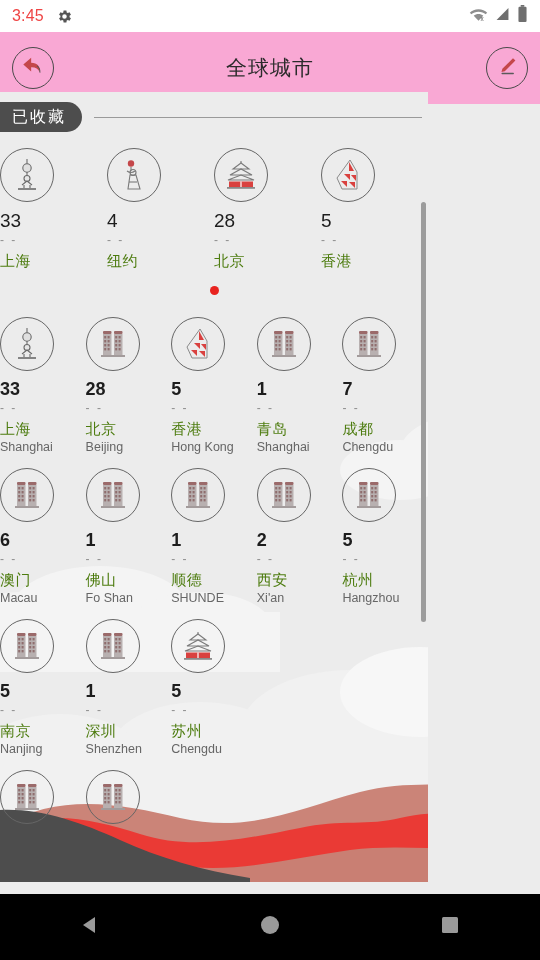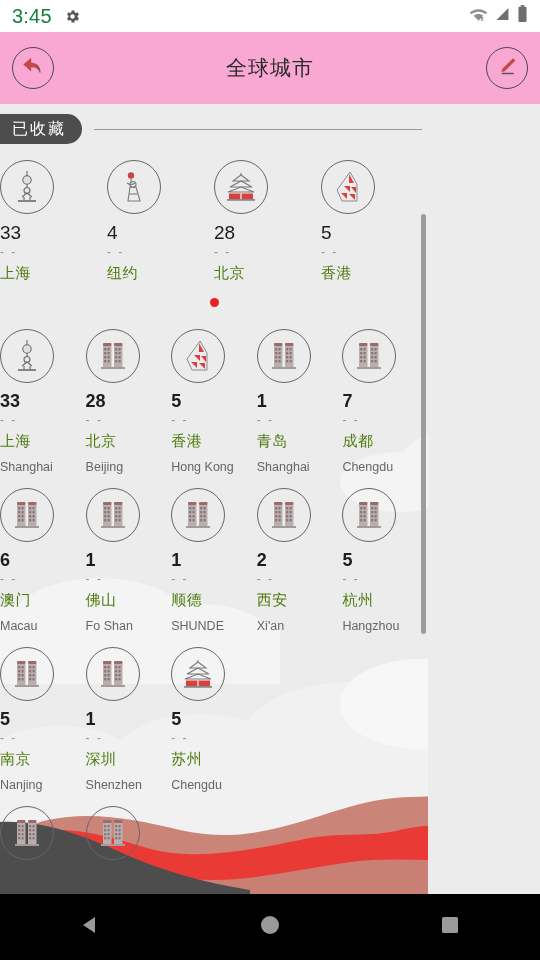--- a/index.html
+++ b/index.html
@@ -18,21 +18,21 @@
 
   
   #status-bar {
     position: absolute; top: 0; left: 0;
     width: 540px; height: 32px;
     background: #ffffff;
     display: flex; align-items: center;
     padding: 0 12px;
   }
   #status-clock {
-    font-size: 20px; color: #15803d;
+    font-size: 16px; color: #ef4444;
     letter-spacing: .2px;
   }
   #status-gear { margin-left: 12px; display:flex; align-items:center; }
   #status-right {
     margin-left: auto; display: flex; align-items: center; gap: 6px;
   }
 
   
   #app-bar {
     position: absolute; top: 32px; left: 0;
@@ -54,21 +54,21 @@
     flex: 1 1 auto;
     text-align: center;
     font-size: 21px;
     color: #2b2b2b;
     letter-spacing: 1px;
   }
 
   
   #scroll-body {
     position: absolute;
-    top: 104px; left: 0;
+    top: 92px; left: 0;
     width: 428px; height: 790px;
     background: #ececec;
     overflow: hidden;
   }
 
   
   #bg-art { position: absolute; inset: 0; width: 540px; height: 790px; pointer-events: none; }
 
   #content { position: relative; z-index: 2; }
 
@@ -132,21 +132,21 @@
     letter-spacing: 2px;
     line-height: 12px;
   }
   .city-name {
     margin-top: 6px;
     font-size: 15px;
     color: #4d7c0f;
     letter-spacing: .5px;
   }
   .city-en {
-    margin-top: 9px;
+    margin-top: 1px;
     font-size: 12.5px;
     color: #666;
   }
 
   
   #page-dots {
     display: flex; justify-content: center; align-items: center;
     gap: 8px; height: 26px; margin-top: 6px;
   }
   .dot { width: 9px; height: 9px; border-radius: 50%; background: #e8231f; }

